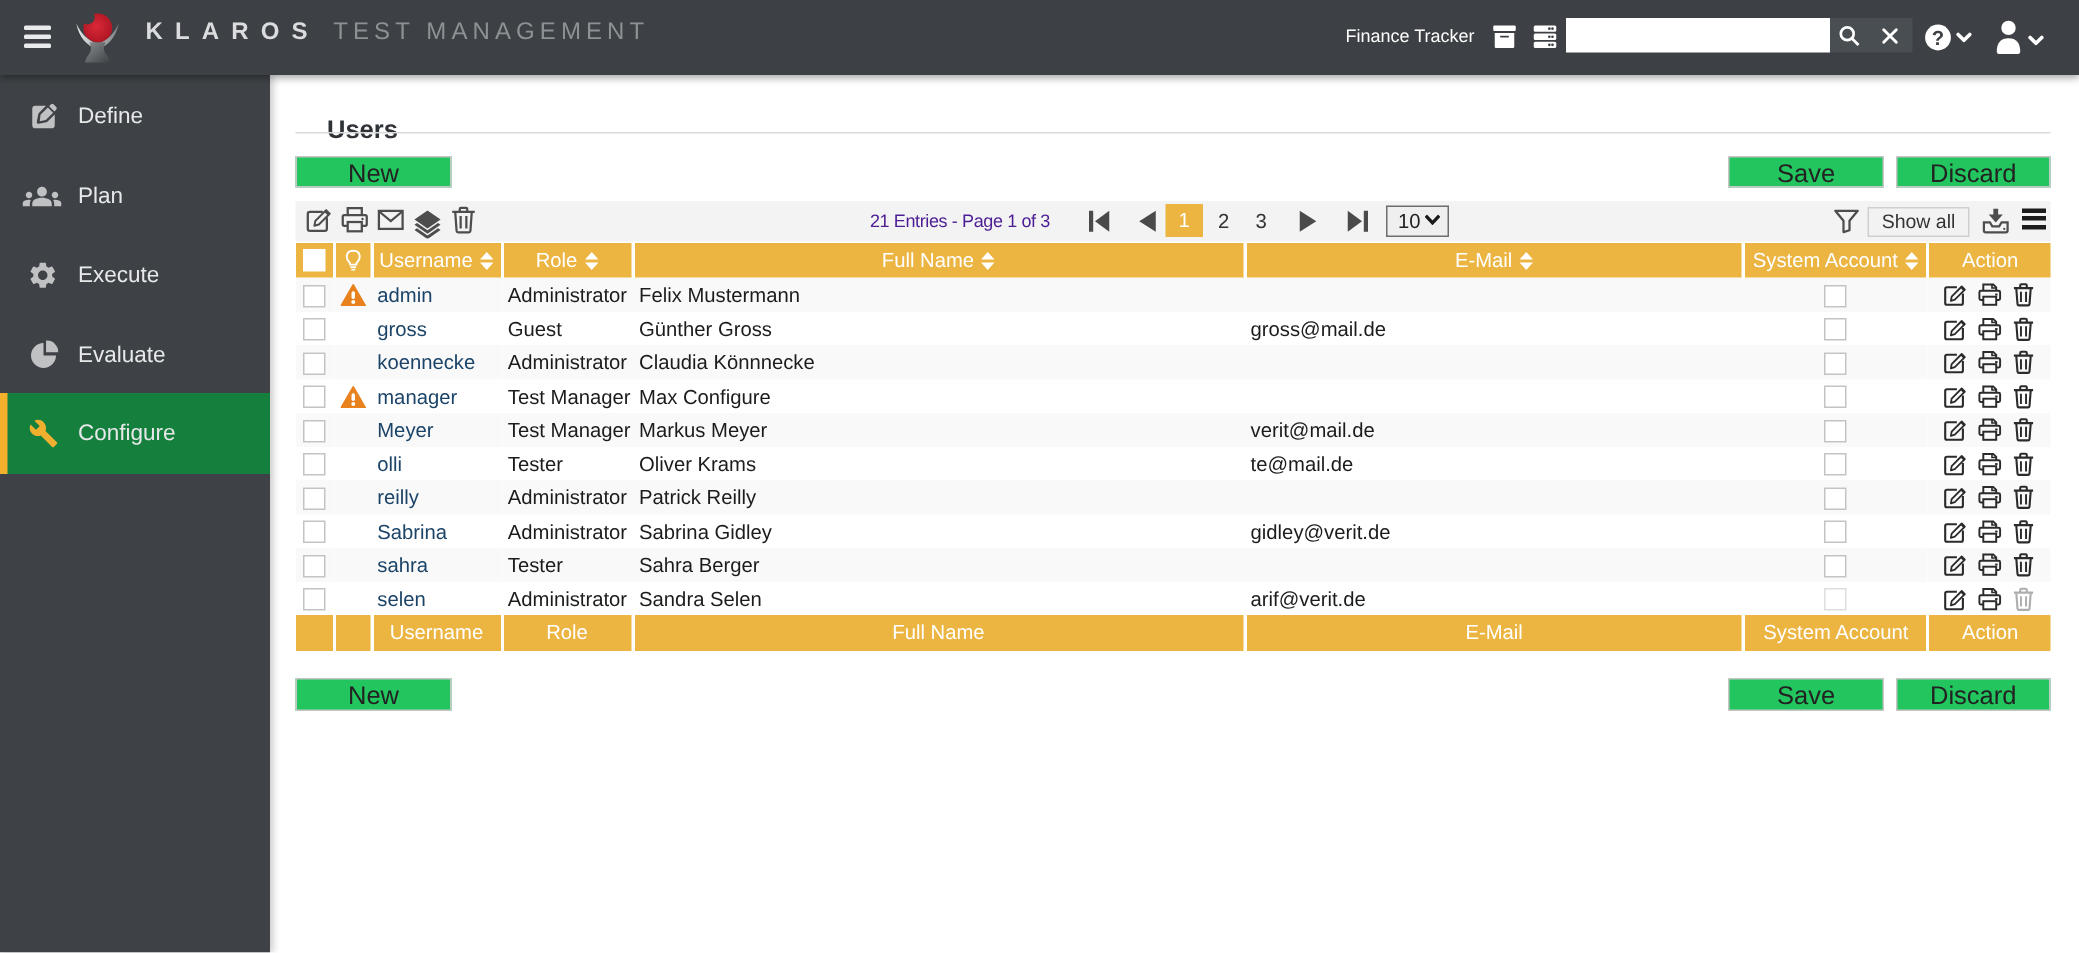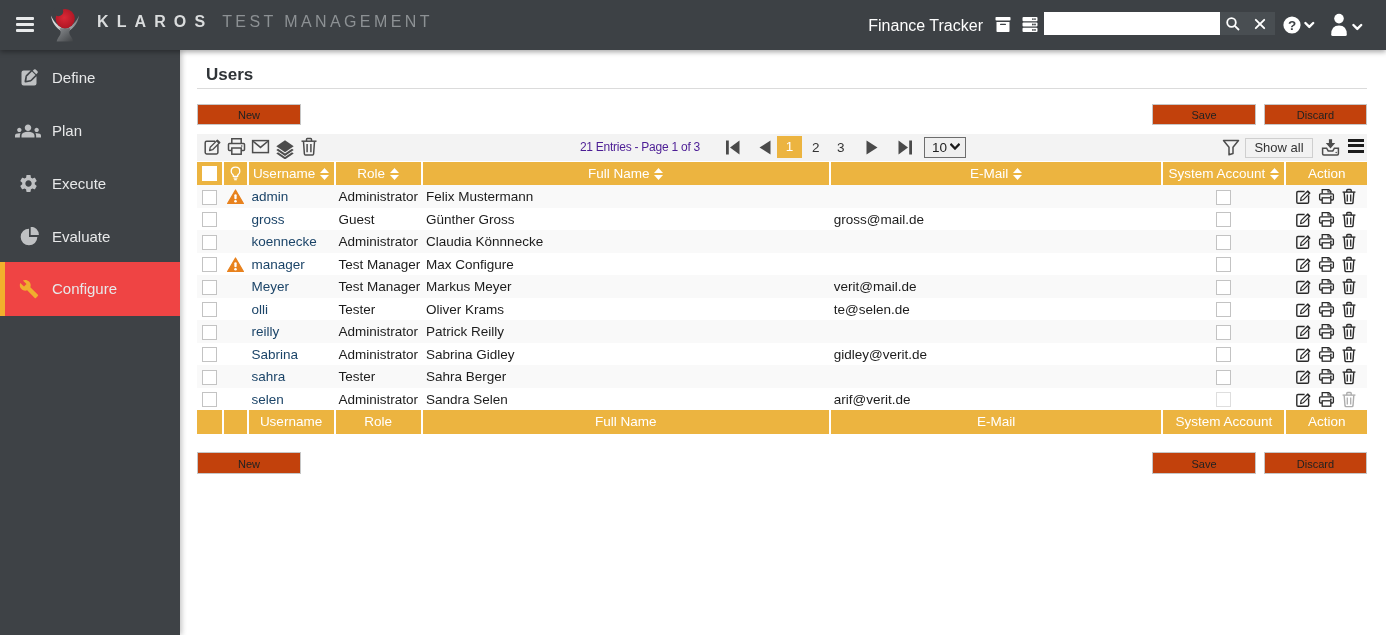--- a/index.html
+++ b/index.html
@@ -11,40 +11,40 @@
   z-index:5;box-shadow:2px 0 5px rgba(0,0,0,.22);}
 .main{position:absolute;left:180px;top:50px;width:1206px;height:585px;background:#fff;z-index:1;}
 
 
 .burger{position:absolute;left:16px;top:16.5px;width:17.5px;height:17px;}
 .burger div{height:3.4px;background:#e9eaeb;margin-bottom:2.7px;border-radius:1px;}
 .logo{position:absolute;left:47px;top:8px;}
 .brand{position:absolute;left:97px;top:13px;font-size:16px;font-weight:bold;color:#dadcdd;
   letter-spacing:8.1px;white-space:nowrap;}
 .brand .dim{font-weight:normal;color:#8d9194;letter-spacing:3.4px;margin-left:9px;}
-.ftext{position:absolute;right:403px;top:17px;font-size:16px;color:#fdfdfd;}
+.ftext{position:absolute;right:403px;top:17px;font-size:12px;color:#fdfdfd;}
 .ticon{position:absolute;top:16px;color:#fff;}
 .searchbox{position:absolute;left:1044px;top:12px;width:176px;height:23px;background:#fff;border:0;}
 .sbtns{position:absolute;left:1220px;top:12px;width:55px;height:23px;background:#494e52;}
 .qwrap{position:absolute;left:1283px;top:15px;width:33px;height:20px;color:#fff;}
 .uwrap{position:absolute;left:1330px;top:13px;width:33px;height:24px;color:#fff;}
 
 
 .mitem{position:absolute;left:0;width:180px;height:53px;color:#e7e8e9;font-size:15px;}
 .mitem .ic{position:absolute;left:19px;top:50%;margin-top:-10px;width:20px;height:20px;color:#bfc1c3;}
 .mitem .lb{position:absolute;left:52px;top:50%;margin-top:-9px;line-height:18px;}
-.mitem.sel{background:#ef4444;border-left:5px solid #f2b02c;width:175px;}
+.mitem.sel{background:#15803d;border-left:5px solid #f2b02c;width:175px;}
 .mitem.sel .ic{left:14px;color:#f0af2e;}
 .mitem.sel .lb{left:47px;}
 
 
-h1.users{position:absolute;left:22px;top:11px;margin:4px;font-size:17px;font-weight:bold;color:#2f3337;}
+h1.users{position:absolute;left:22px;top:11px;margin:16px;font-size:17px;font-weight:bold;color:#2f3337;}
 .rule{position:absolute;left:17px;top:38px;width:1170px;height:1px;background:#dbdbdb;}
-.btn{position:absolute;height:21px;background:#c2410c;border:1px solid #c6c6c6;
-  font-size:11px;color:#222;text-align:center;line-height:21px;box-sizing:border-box;}
+.btn{position:absolute;height:21px;background:#22c55e;border:1px solid #c6c6c6;
+  font-size:17px;color:#222;text-align:center;line-height:21px;box-sizing:border-box;}
 .toolbar{position:absolute;left:17px;top:84px;width:1170px;height:27px;background:#f3f3f3;}
 .tbi{position:absolute;top:3px;color:#4d4d4d;}
 .entries{position:absolute;right:667px;top:0;height:27px;line-height:27px;font-size:12px;letter-spacing:-0.25px;color:#4c1d95;}
 .pgi{position:absolute;top:6px;color:#555;}
 .pg1{position:absolute;left:580px;top:2px;width:25px;height:22px;background:#ecb440;color:#fff;
   font-size:13.5px;text-align:center;line-height:22px;}
 .pgn{position:absolute;top:0;height:27px;line-height:27px;font-size:13.5px;color:#333;}
 .sel10{position:absolute;left:727px;top:3px;width:42px;height:21px;background:#efefef;
   border:1.5px solid #6d6d6d;box-sizing:border-box;font-size:13.5px;color:#222;}
 .sel10 span{position:absolute;left:7px;top:1px;line-height:17px;}
@@ -307,21 +307,21 @@
             </svg><svg width="16" height="17" viewBox="0 0 16 17">
               <use href="#i-trash"></use>
             </svg></td>
     </tr>
     <tr class="row even">
       <td class="c"><span class="cbx"></span></td>
       <td></td>
       <td class="u"><a class="usr" href="#">olli</a></td>
       <td class="r">Tester</td>
       <td class="f">Oliver Krams</td>
-      <td class="e">te@selen.de</td>
+      <td class="e">te@mail.de</td>
       <td class="c"><span class="cbx"></span></td>
       <td class="c act"><svg width="16" height="17" viewBox="0 0 16 17">
               <use href="#i-edit"></use>
             </svg><svg width="17" height="17" viewBox="0 0 17 17">
               <use href="#i-print"></use>
             </svg><svg width="16" height="17" viewBox="0 0 16 17">
               <use href="#i-trash"></use>
             </svg></td>
     </tr>
     <tr class="row odd">

